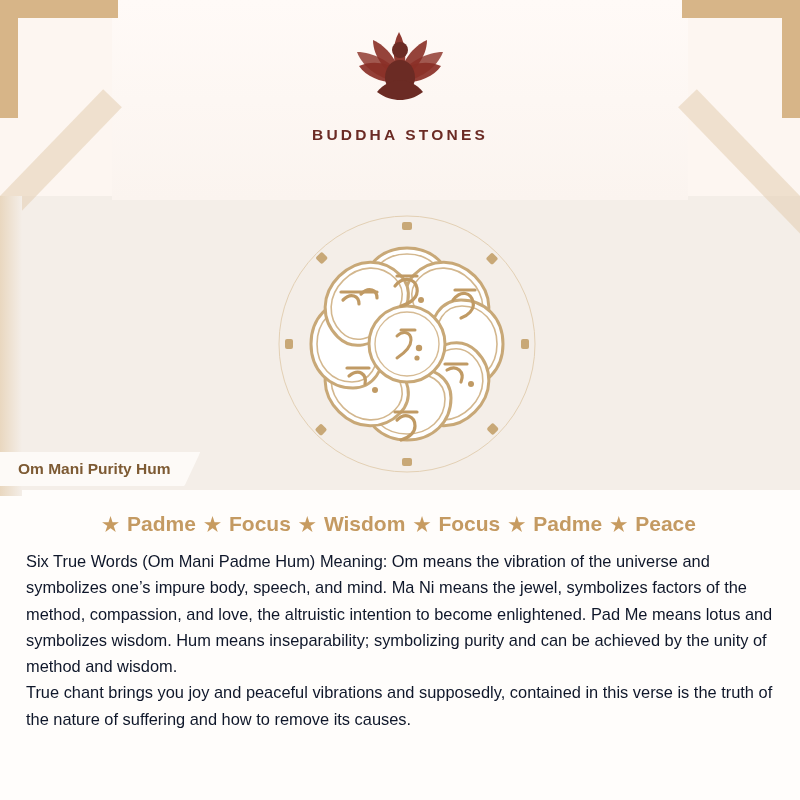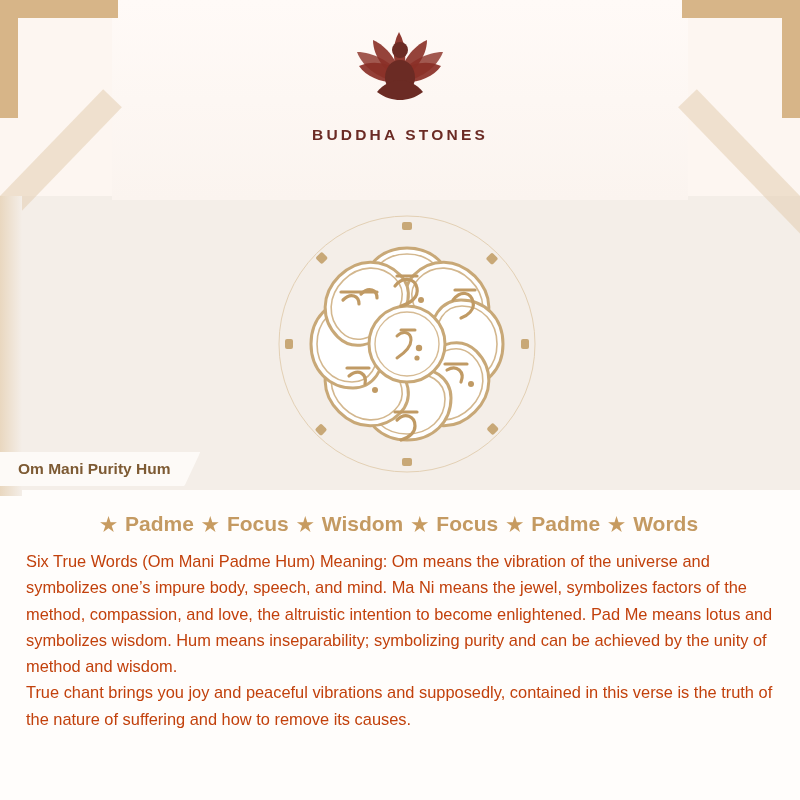--- a/index.html
+++ b/index.html
@@ -164,21 +164,21 @@
     font-size: 19px;
     padding: 0 2px;
   }
   .keywords .kw { padding: 0 4px; }
 
   
   .body-text {
     position: absolute;
     left: 26px; top: 548px;
     width: 754px;
-    color: #c2410c;
+    color: #0f172a;
     font-size: 16.4px;
     line-height: 26.3px;
   }
   .body-text p { margin: 0; }
 </style>
 </head>
 <body>
 
 <div id="page">
 
@@ -316,21 +316,21 @@
     <span class="kw">Padme</span>
     <span class="star">★</span>
     <span class="kw">Focus</span>
     <span class="star">★</span>
     <span class="kw">Wisdom</span>
     <span class="star">★</span>
     <span class="kw">Focus</span>
     <span class="star">★</span>
     <span class="kw">Padme</span>
     <span class="star">★</span>
-    <span class="kw">Words</span>
+    <span class="kw">Peace</span>
   </div>
 
   <div class="body-text">
     <p>Six True Words (Om Mani Padme Hum) Meaning: Om means the vibration of the universe and symbolizes one’s impure body, speech, and mind. Ma Ni means the jewel, symbolizes factors of the method, compassion, and love, the altruistic intention to become enlightened. Pad Me means lotus and symbolizes wisdom. Hum means inseparability; symbolizing purity and can be achieved by the unity of method and wisdom.</p>
     <p>True chant brings you joy and peaceful vibrations and supposedly, contained in this verse is the truth of the nature of suffering and how to remove its causes.</p>
   </div>
 
 </div>
 
 </body></html>

